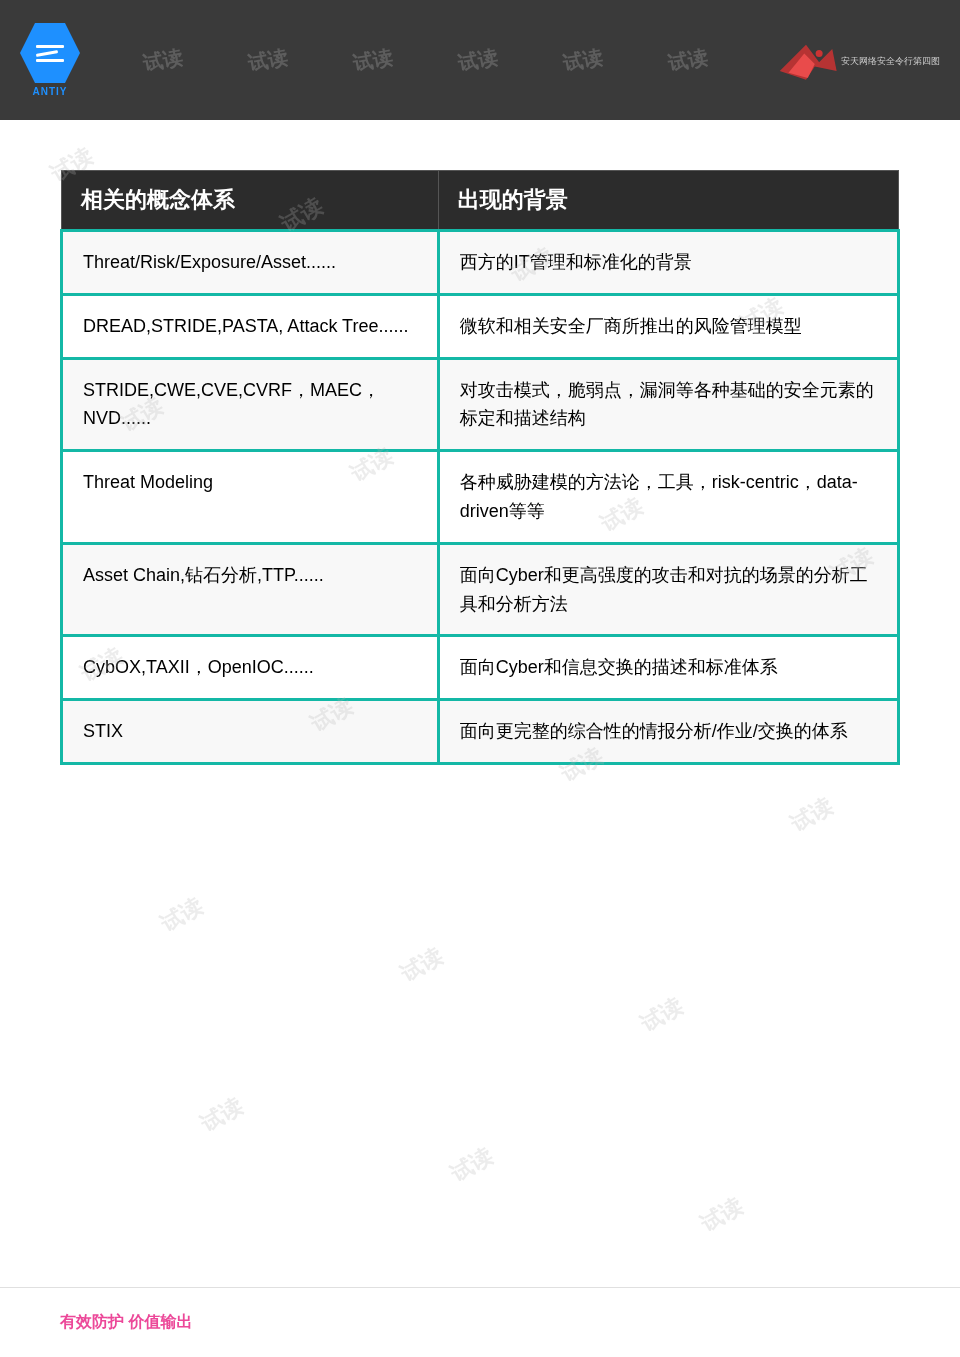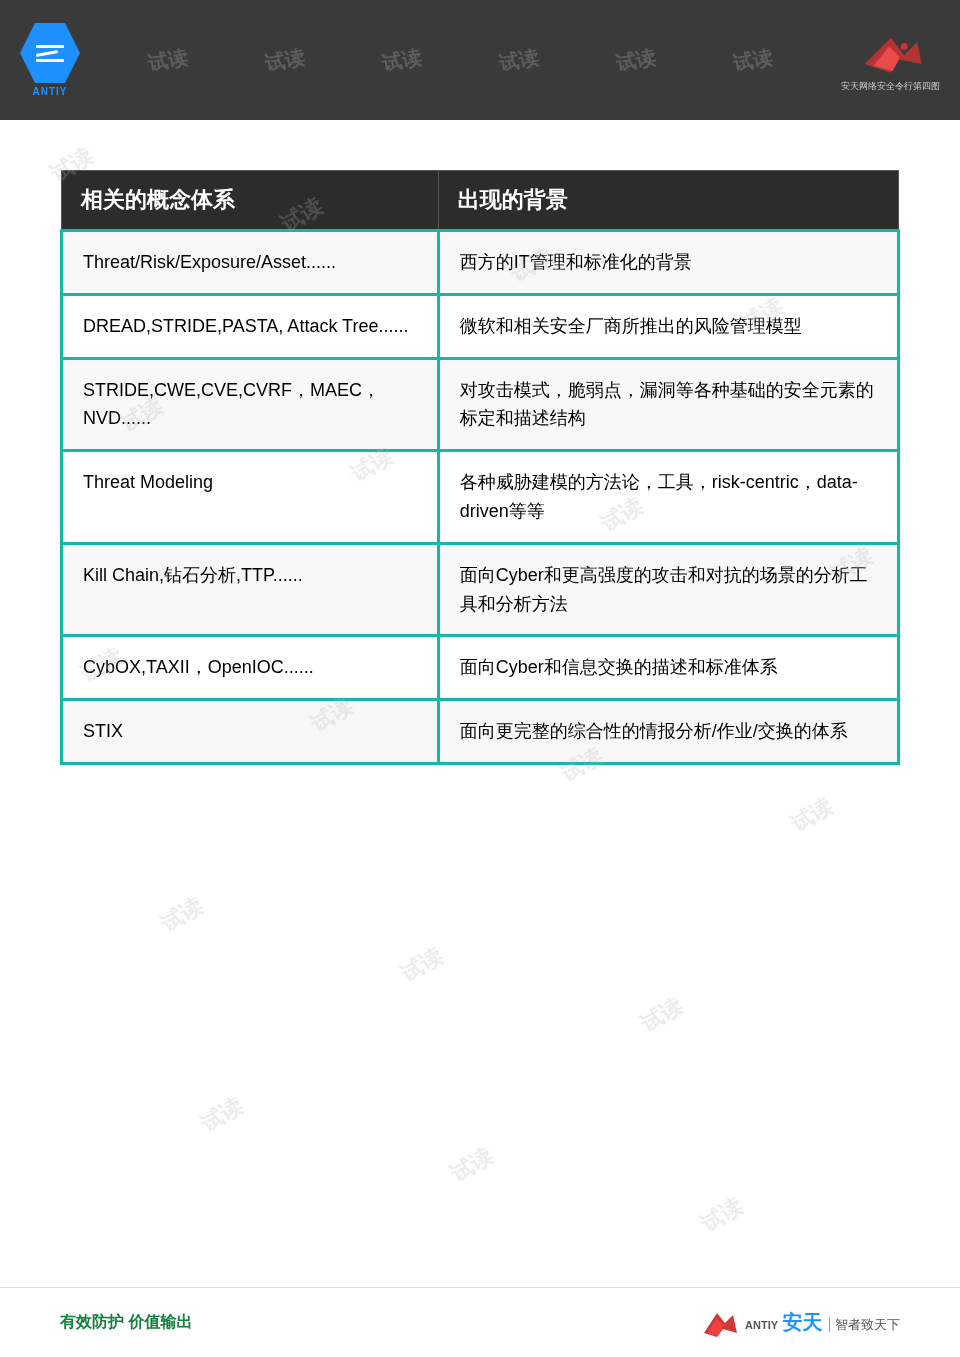--- a/index.html
+++ b/index.html
@@ -86,21 +86,21 @@
       padding: 0 30px;
     }
     .header-wm-text {
       color: rgba(160,160,160,0.35);
       font-size: 20px;
       font-weight: bold;
       transform: rotate(-10deg);
     }
     .header-right {
       display: flex;
-      flex-direction: column;
+      flex-direction: row;
       align-items: center;
       justify-content: center;
     }
     .header-right-text {
       color: #cccccc;
       font-size: 9px;
       text-align: center;
       margin-top: 2px;
     }
 
@@ -153,21 +153,21 @@
       right: 0;
       height: 70px;
       background: #ffffff;
       border-top: 1px solid #e0e0e0;
       display: flex;
       align-items: center;
       justify-content: space-between;
       padding: 0 60px;
     }
     .footer-left {
-      color: #15803d;
+      color: #ec4899;
       font-size: 16px;
       font-weight: bold;
     }
     .footer-right {
       display: flex;
       align-items: center;
       gap: 6px;
     }
     .footer-logo-text {
       font-size: 20px;
@@ -237,49 +237,37 @@
         </tr>
         <tr>
           <td class="col-left">STRIDE,CWE,CVE,CVRF，MAEC，NVD......</td>
           <td class="col-right">对攻击模式，脆弱点，漏洞等各种基础的安全元素的标定和描述结构</td>
         </tr>
         <tr>
           <td class="col-left">Threat Modeling</td>
           <td class="col-right">各种威胁建模的方法论，工具，risk-centric，data-driven等等</td>
         </tr>
         <tr>
-          <td class="col-left">Kill Chain,钻石分析,TTP......</td>
+          <td class="col-left">Asset Chain,钻石分析,TTP......</td>
           <td class="col-right">面向Cyber和更高强度的攻击和对抗的场景的分析工具和分析方法</td>
         </tr>
         <tr>
           <td class="col-left">CybOX,TAXII，OpenIOC......</td>
           <td class="col-right">面向Cyber和信息交换的描述和标准体系</td>
         </tr>
         <tr>
           <td class="col-left">STIX</td>
           <td class="col-right">面向更完整的综合性的情报分析/作业/交换的体系</td>
         </tr>
       </tbody>
   </table>
 </div>
 
 <div class="footer">
   <span class="footer-left">有效防护 价值输出</span>
-  <div class="footer-right">
-
-    <svg width="40" height="35" viewBox="0 0 40 35">
-      <polygon points="5,28 18,8 26,18 34,10 38,28 24,24 18,32" fill="#cc2222" opacity="0.9"></polygon>
-      <polygon points="8,29 17,14 25,20 19,30" fill="#ff4444" opacity="0.7"></polygon>
-    </svg>
-    <div>
-      <span style="font-size:11px;color:#555;font-weight:bold;">ANTIY</span>
-      <span class="footer-logo-text">安天</span>
-      <span style="font-size:13px;color:#555;margin-left:2px;border-left:1px solid #999;padding-left:5px;">智者致天下</span>
-    </div>
-  </div>
 </div>
 
 <div class="watermark-layer">
   <span class="watermark-text" style="top:150px;left:50px;">试读</span>
   <span class="watermark-text" style="top:200px;left:280px;">试读</span>
   <span class="watermark-text" style="top:250px;left:510px;">试读</span>
   <span class="watermark-text" style="top:300px;left:740px;">试读</span>
   <span class="watermark-text" style="top:400px;left:120px;">试读</span>
   <span class="watermark-text" style="top:450px;left:350px;">试读</span>
   <span class="watermark-text" style="top:500px;left:600px;">试读</span>

